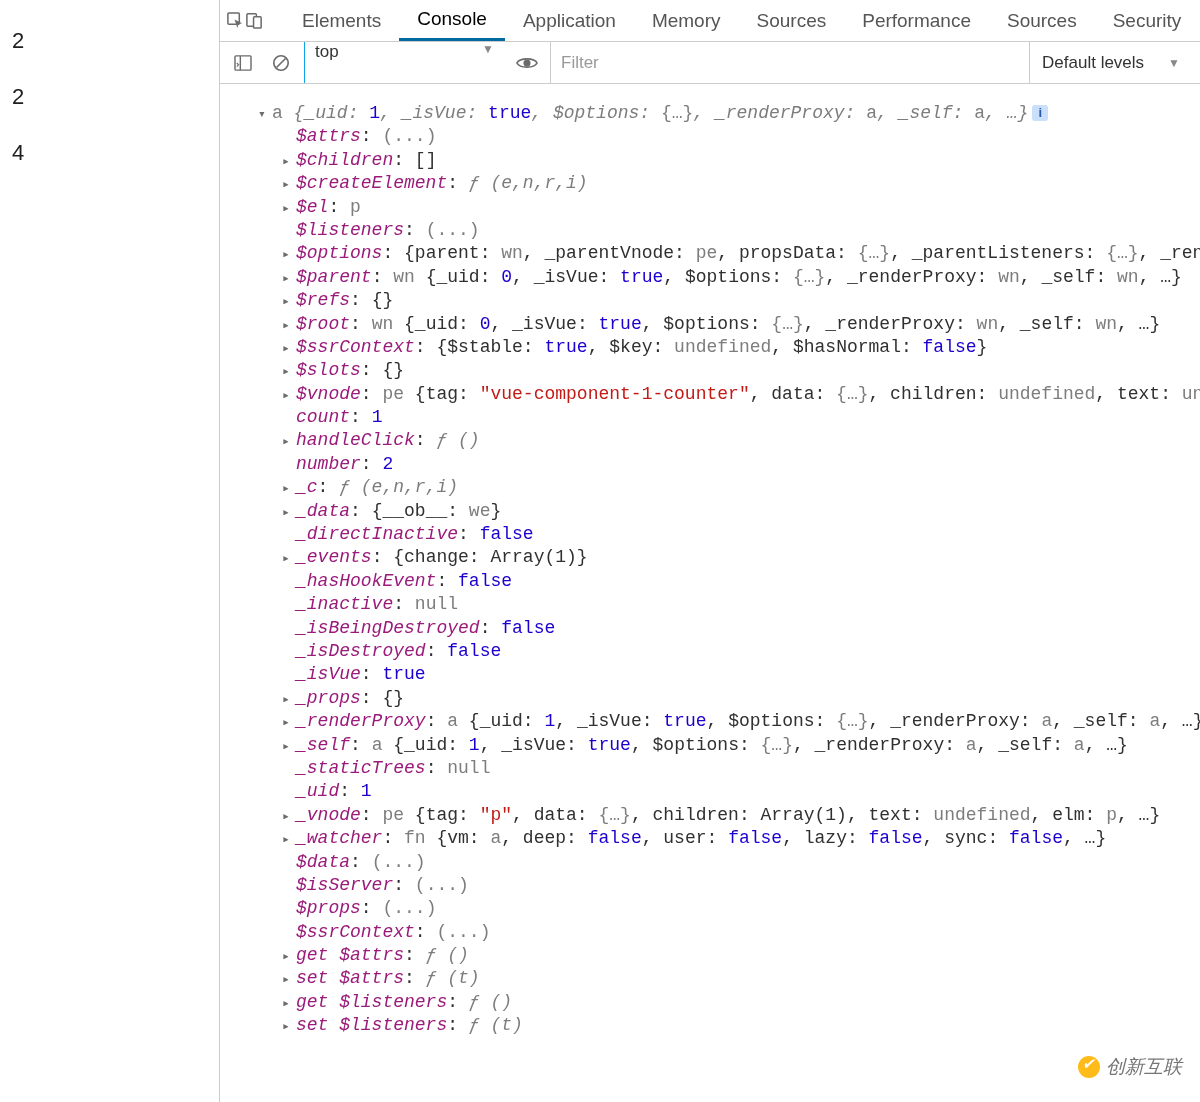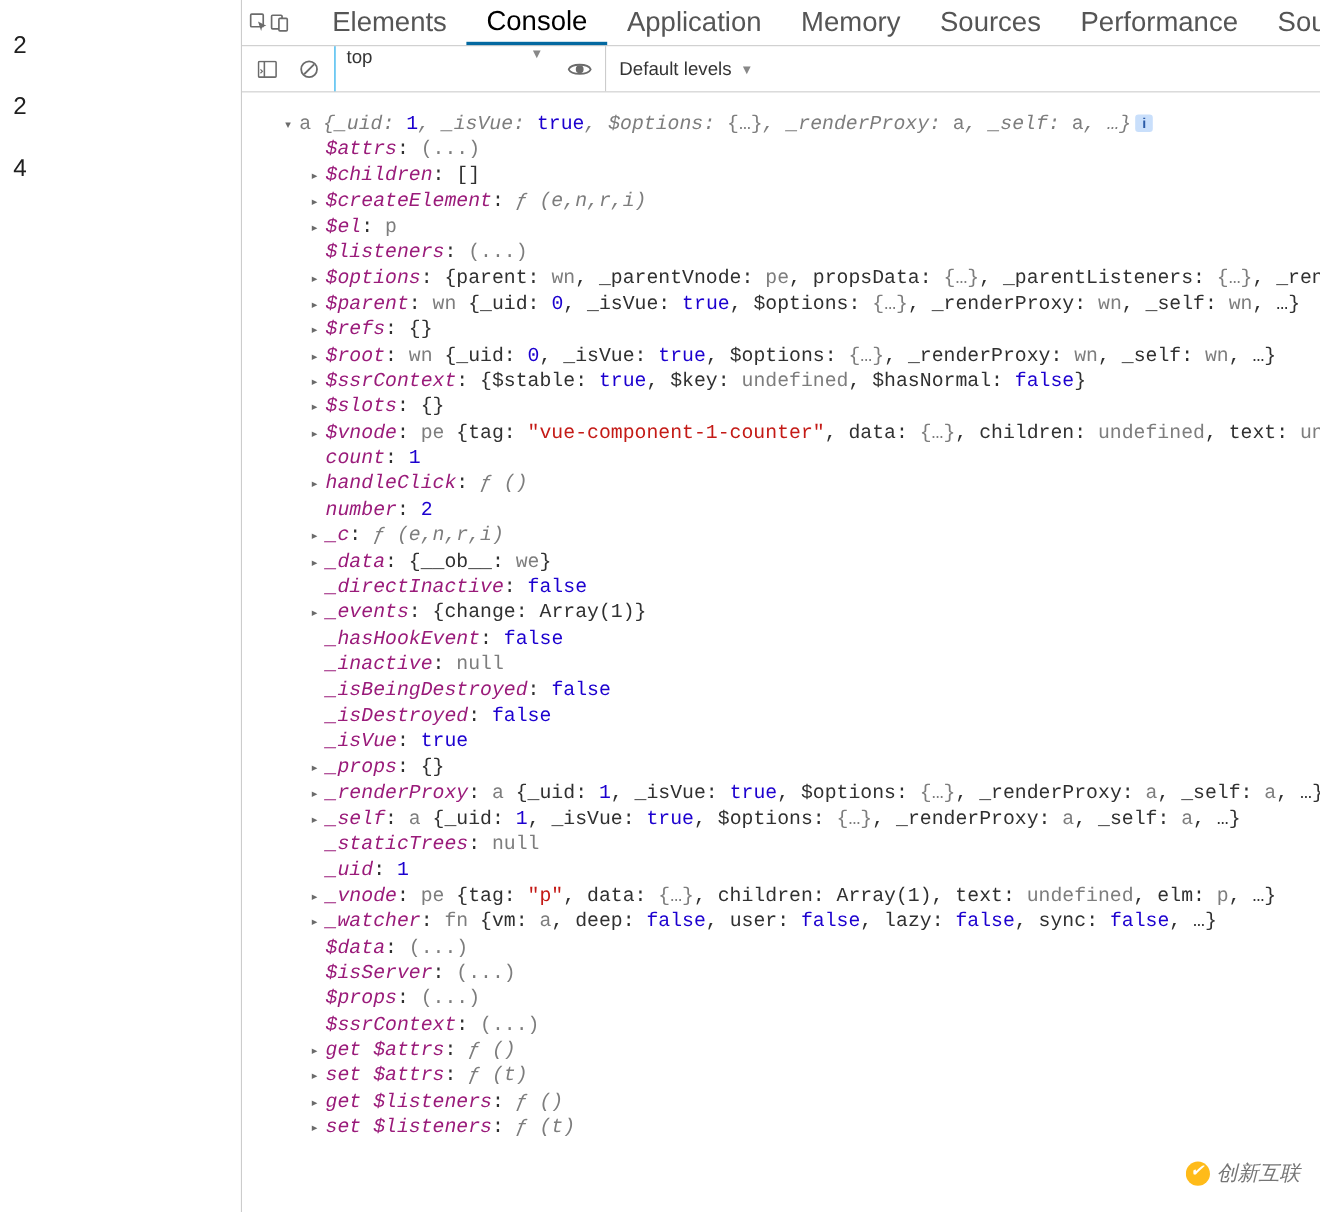--- a/index.html
+++ b/index.html
@@ -28,21 +28,21 @@
     flex-direction: column;
     min-width: 0;
   }
   .tabbar {
     display: flex;
     align-items: center;
     height: 42px;
     border-bottom: 1px solid #ccc;
     padding: 0 6px;
     color: #555;
-    font-size: 25px;
+    font-size: 19px;
     gap: 0;
   }
   .tbicon {
     width: 30px;
     text-align: center;
     color: #6b6b6b;
     cursor: pointer;
   }
   .tbicon svg { display: block; margin: auto; }
   .tabsep {
@@ -98,21 +98,21 @@
     width: 100%;
     color: #333;
   }
   .filter-input::placeholder { color: #999; }
   .levels {
     border-left: 1px solid #ccc;
     height: 100%;
     display: flex;
     align-items: center;
     padding: 0 12px;
-    gap: 8px;
+    gap: 24px;
     color: #333;
     white-space: nowrap;
     justify-content: flex-end;
   }
 
   .console {
     flex: 1;
     overflow: hidden;
     padding: 18px 0 0 38px;
     font-family: Menlo, Consolas, "Liberation Mono", monospace;
@@ -228,20 +228,23 @@
       <div class="context-select">
         <span>top</span>
         <span class="dd-caret">▼</span>
       </div>
       <span class="tbicon eye">
         <svg width="22" height="16" viewBox="0 0 24 16" fill="none" stroke="#6b6b6b" stroke-width="1.8">
           <path d="M1 8 C4 2 20 2 23 8 C20 14 4 14 1 8 Z"></path>
             <circle cx="12" cy="8" r="3" fill="#6b6b6b"></circle>
         </svg>
       </span>
+      <div class="filter-box">
+        <input class="filter-input" placeholder="Filter" style="">
+      </div>
       <div class="levels">
         <span>Default levels</span>
         <span class="dd-caret">▼</span>
       </div>
     </div>
 
     <div class="console" id="console">
         <div class="line"><span class="tw open"></span><span class="g">a </span><span class="it">{</span><span class="it">_uid: </span><span class="n">1</span><span class="it">, </span><span class="it">_isVue: </span><span class="n">true</span><span class="it">, </span><span class="it">$options: </span><span class="g">{…}</span><span class="it">, </span><span class="it">_renderProxy: </span><span class="g">a</span><span class="it">, </span><span class="it">_self: </span><span class="g">a</span><span class="it">, …}</span><span class="info-badge">i</span></div>
         <div class="line indent1"><span class="nw"></span><span class="k">$attrs</span><span class="txt">: </span><span class="g">(...)</span></div>
         <div class="line indent1"><span class="tw"></span><span class="k">$children</span><span class="txt">: </span><span>[]</span></div>

